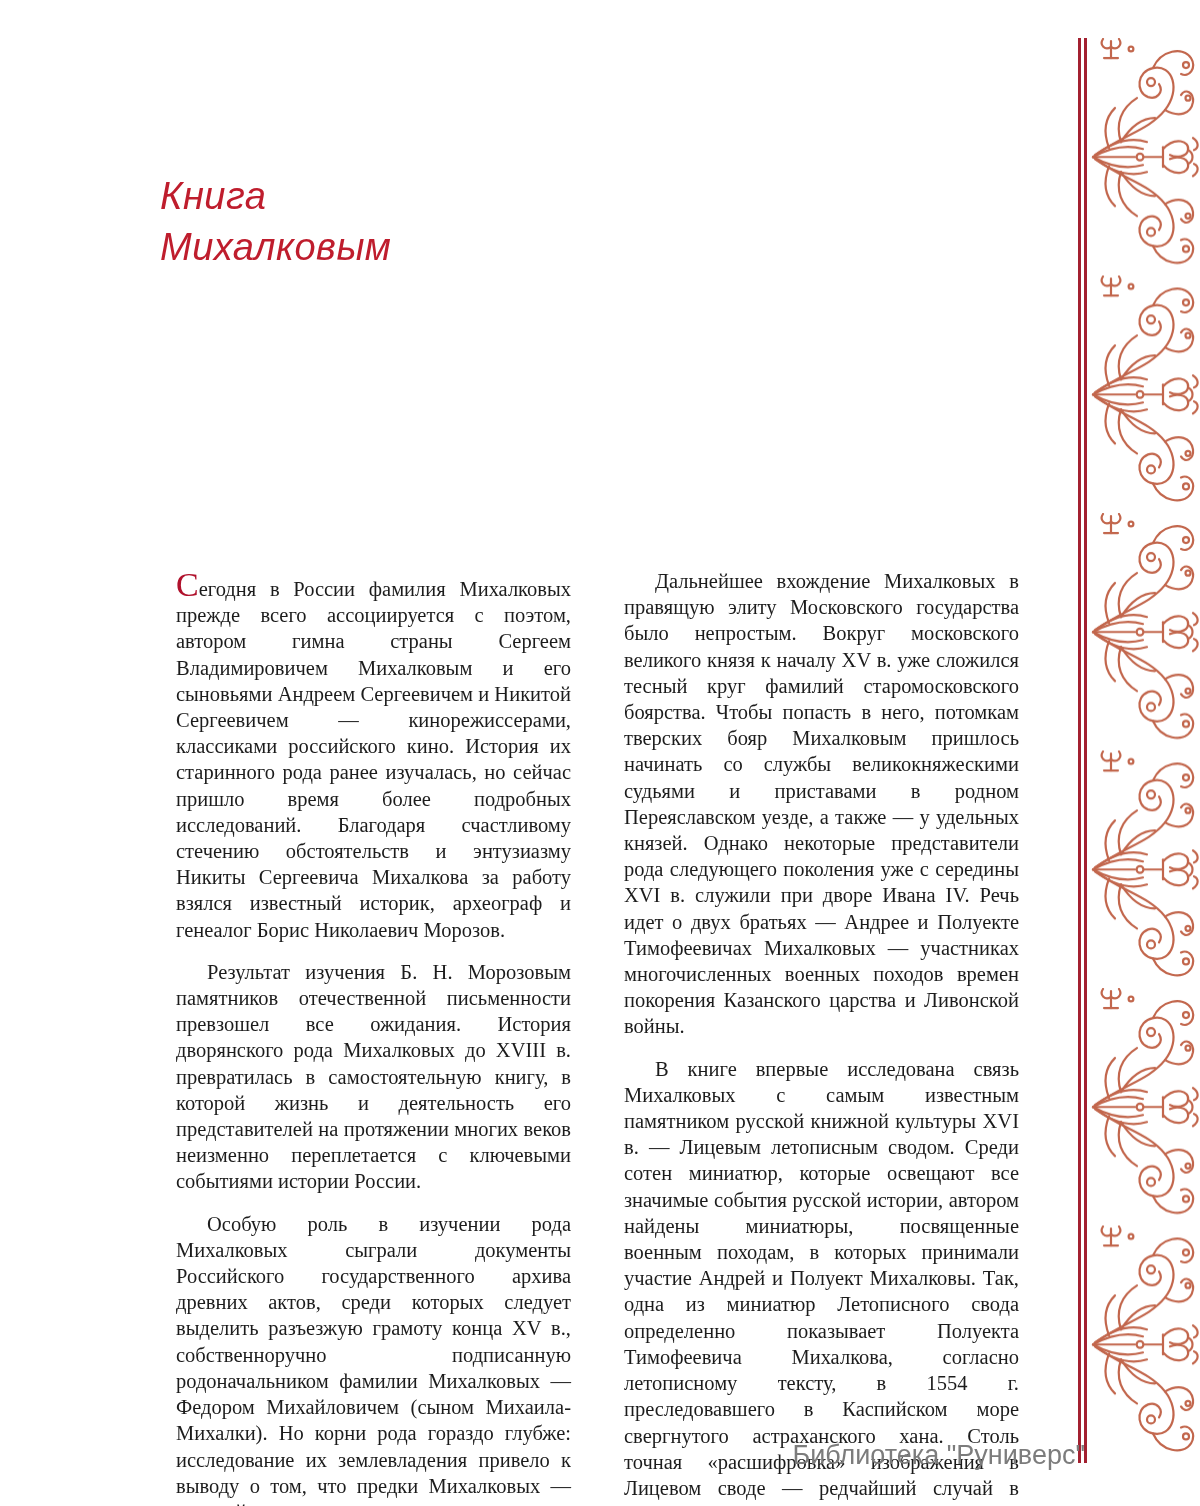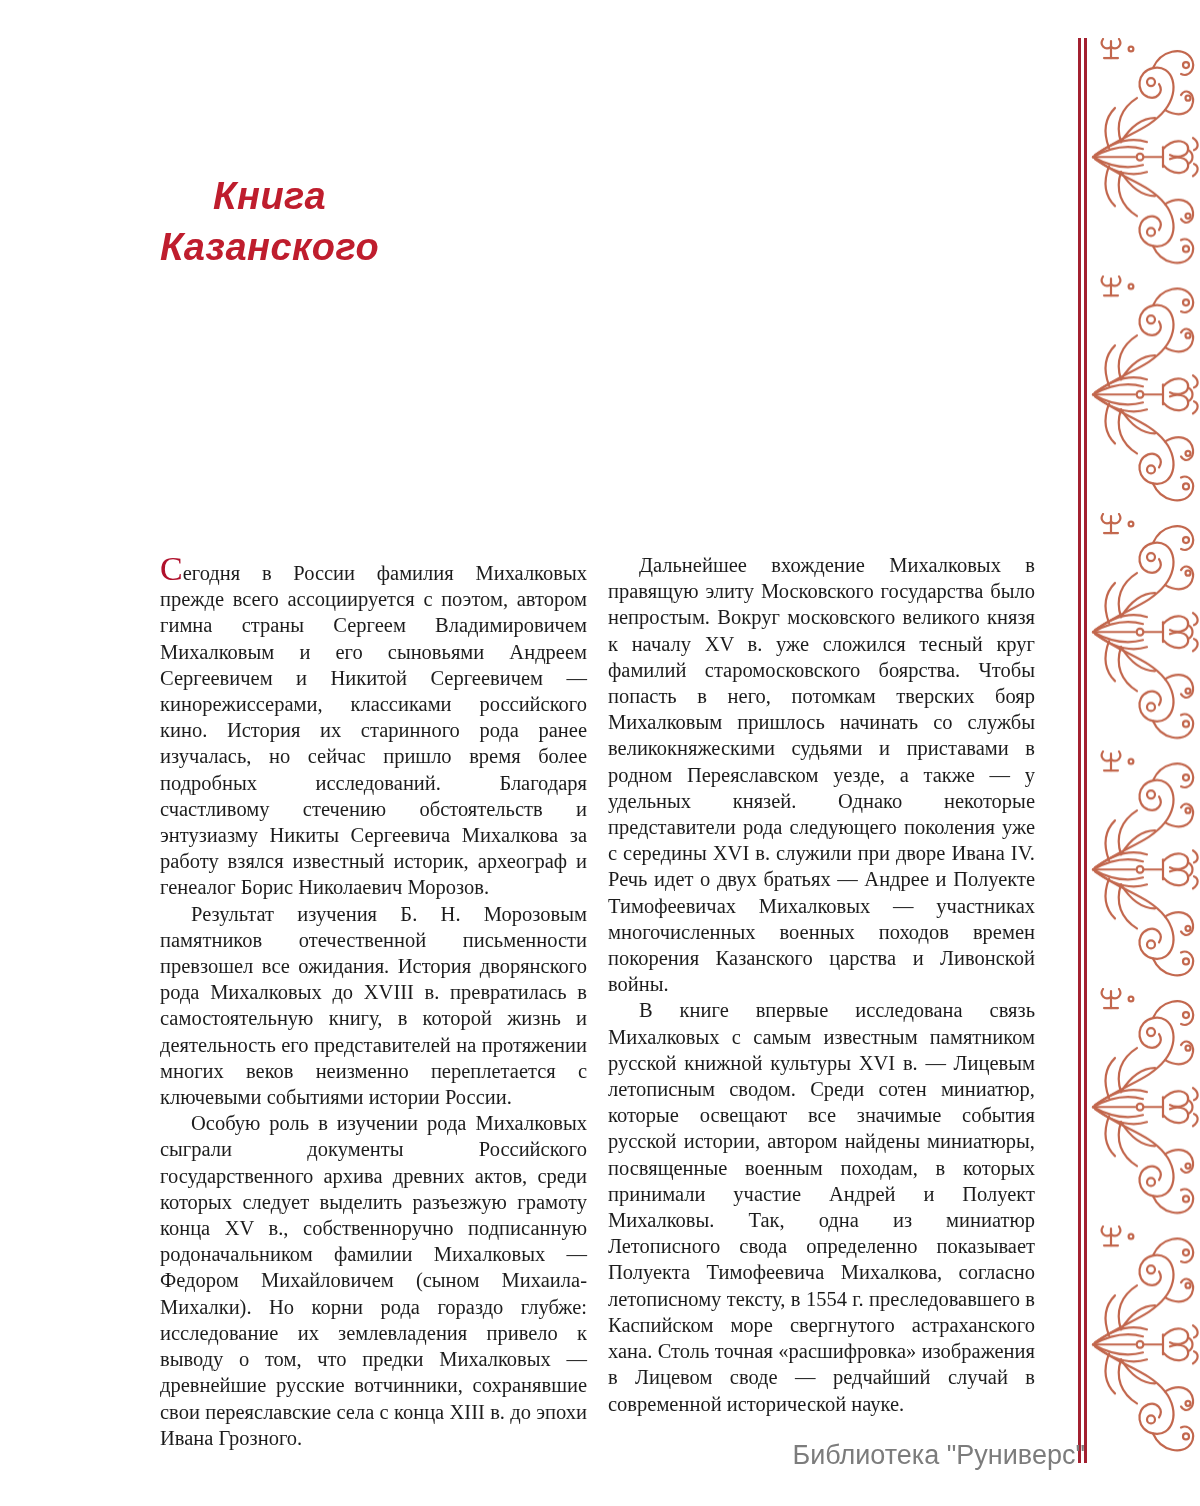--- a/index.html
+++ b/index.html
@@ -12,42 +12,41 @@
     font-family: "Liberation Serif", serif;
   }
 
   
   .title {
     position: absolute;
     left: 160px;
     top: 146px;
     color: #bf1d2d;
     font-family: "Liberation Sans", sans-serif;
-    font-weight: 700;
+    font-weight: 400;
     font-style: italic;
     font-size: 38px;
     line-height: 51px;
     letter-spacing: 0.5px;
-    text-align: center;
   }
   .title .t-line { display: block; }
 
   
   .body-text {
     position: absolute;
     left: 160px;
     top: 552px;
     width: 876px;
     display: flex;
     gap: 21px;
     color: #1c1c1c;
   }
   .col { width: 427px; }
   .col p {
-    margin: 0;
+    margin: 16px;
     font-size: 20.5px;
     line-height: 26.2px;
     text-align: justify;
     text-indent: 31px;
   }
   .col p.first { text-indent: 0; }
   .drop-cap {
     color: #b0112c;
     font-size: 34px;
     line-height: 1;
@@ -86,21 +85,21 @@
     white-space: nowrap;
   }
 </style>
 </head>
 <body>
 
 <div class="page">
 
   <h1 class="title">
     <span class="t-line">Книга</span>
-    <span class="t-line">Казанского</span>
+    <span class="t-line">Михалковым</span>
   </h1>
 
   <div class="body-text">
     <div class="col">
       <p class="first"><span class="drop-cap">С</span><span>егодня в России фамилия Михалковых прежде всего ассоциируется с поэтом, автором гимна страны Сергеем Владимировичем Михалковым и его сыновьями Андреем Сергеевичем и Никитой Сергеевичем — кинорежиссерами, классиками российского кино. История их старинного рода ранее изучалась, но сейчас пришло время более подробных исследований. Благодаря счастливому стечению обстоятельств и энтузиазму Никиты Сергеевича Михалкова за работу взялся известный историк, археограф и генеалог Борис Николаевич Морозов.</span></p>
       <p>Результат изучения Б. Н. Морозовым памятников отечественной письменности превзошел все ожидания. История дворянского рода Михалковых до XVIII в. превратилась в самостоятельную книгу, в которой жизнь и деятельность его представителей на протяжении многих веков неизменно переплетается с ключевыми событиями истории России.</p>
       <p>Особую роль в изучении рода Михалковых сыграли документы Российского государственного архива древних актов, среди которых следует выделить разъезжую грамоту конца XV в., собственноручно подписанную родоначальником фамилии Михалковых — Федором Михайловичем (сыном Михаила-Михалки). Но корни рода гораздо глубже: исследование их землевладения привело к выводу о том, что предки Михалковых — древнейшие русские вотчинники, сохранявшие свои переяславские села с конца XIII в. до эпохи Ивана Грозного.</p>
     </div>
     <div class="col">
       <p>Дальнейшее вхождение Михалковых в правящую элиту Московского государства было непростым. Вокруг московского великого князя к началу XV в. уже сложился тесный круг фамилий старомосковского боярства. Чтобы попасть в него, потомкам тверских бояр Михалковым пришлось начинать со службы великокняжескими судьями и приставами в родном Переяславском уезде, а также — у удельных князей. Однако некоторые представители рода следующего поколения уже с середины XVI в. служили при дворе Ивана IV. Речь идет о двух братьях — Андрее и Полуекте Тимофеевичах Михалковых — участниках многочисленных военных походов времен покорения Казанского царства и Ливонской войны.</p>

